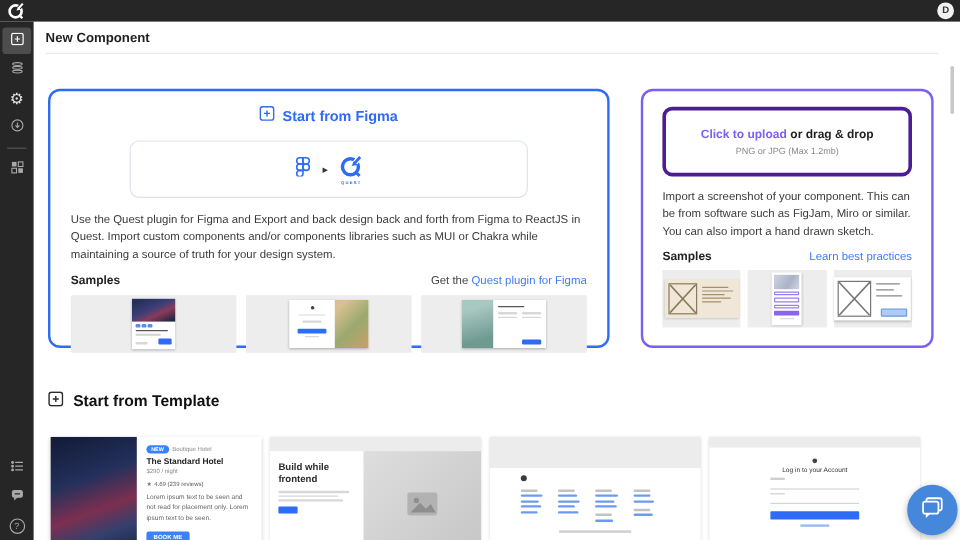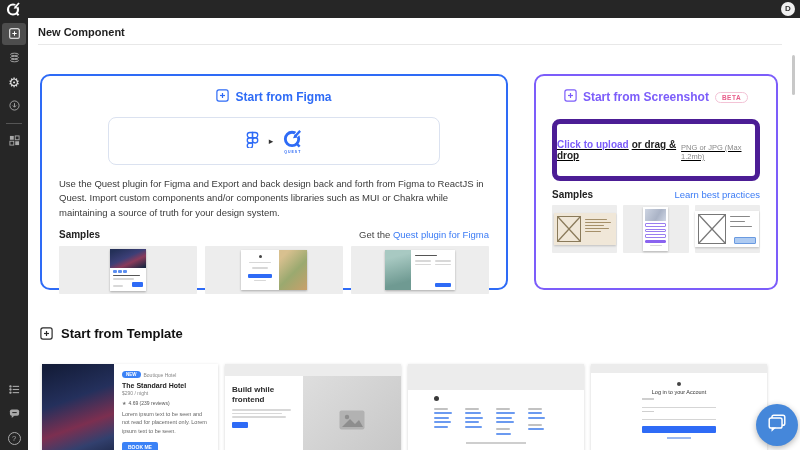--- a/index.html
+++ b/index.html
@@ -37,22 +37,22 @@
   .arr{font-size:9px;color:#333;line-height:1;}
   .qlogo{display:flex;flex-direction:column;align-items:center;}
   .qlogo em{font-style:normal;font-size:3.5px;font-weight:bold;letter-spacing:1px;color:#2e6bf6;margin-top:1px;}
   .desc{margin:12px 17px 0;font-size:9.5px;line-height:1.5;color:#3a3a3a;}
   .samples-row{display:flex;align-items:baseline;justify-content:space-between;margin:9px 17px 0;}
   .samples-label{font-size:10px;font-weight:bold;color:#222;}
   .get-plugin{font-size:9.5px;color:#444;}
   .link{color:#3b7bf5;text-decoration:none;cursor:pointer;}
   .thumbs{display:flex;gap:8px;margin:6px 17px 0;}
   .thumb{flex:1;height:48px;background:#ededed;display:flex;align-items:center;justify-content:center;border-radius:1px;}
-  .upload-box{margin:13px 16px 0;height:52px;border:5px solid #4c1d95;border-radius:8px;display:flex;
-              flex-direction:row;align-items:center;justify-content:center;background:#fff;cursor:pointer;text-decoration:underline;}
+  .upload-box{margin:13px 16px 0;height:52px;border:3px solid #4c1d95;border-radius:8px;display:flex;
+              flex-direction:column;align-items:center;justify-content:center;background:#fff;cursor:pointer;}
   .upload-line{font-size:10px;font-weight:bold;color:#1f1f1f;}
   .u-link{color:#7c5dfa;margin-right:3px;}
   .upload-hint{font-size:7.5px;color:#8a8a8a;margin-top:3px;}
   .shot .desc{margin:11px 16px 0;}
   .shot .samples-row{margin:8px 16px 0;}
   .shot .thumbs{margin:5px 16px 0;gap:6px;}
 
   
   .mini{background:#fff;box-shadow:0 1px 2px rgba(0,0,0,.28);}
   .ln{height:1.5px;background:#d8d8d8;border-radius:1px;margin:2px 0;}
@@ -321,39 +321,29 @@
                   </div>
               </div>
               <div class="mbtn" style="width:16px;height:4px;margin-top:auto;align-self:flex-end"></div>
             </div>
           </div>
         </div>
       </div>
     </section>
 
     <section class="card shot">
-      <div class="card-head">
-        <span>
-          <svg viewBox="0 0 13 13" width="13" height="13" fill="none" stroke="#7c5dfa" stroke-width="1.2">
-            <rect x="0.9" y="0.9" width="11.2" height="11.2" rx="2"></rect>
-              <line x1="6.5" y1="4" x2="6.5" y2="9"></line>
-              <line x1="4" y1="6.5" x2="9" y2="6.5"></line>
-          </svg>
-        </span>
-        <span class="card-title purple-t">Start from Screenshot</span>
-        <span class="beta-pill">BETA</span>
-      </div>
 
       <div class="upload-box">
         <div class="upload-line">
           <span class="u-link">Click to upload</span><span>or drag &amp; drop</span>
         </div>
         <div class="upload-hint">PNG or JPG (Max 1.2mb)</div>
       </div>
 
+      <p class="desc">Import a screenshot of your component. This can be from software such as FigJam, Miro or similar. You can also import a hand drawn sketch.</p>
 
       <div class="samples-row">
         <span class="samples-label">Samples</span>
         <a class="link" style="font-size:9.5px">Learn best practices</a>
       </div>
 
       <div class="thumbs">
         <div class="thumb">
           <div class="sk1">
             <div class="xbox">

